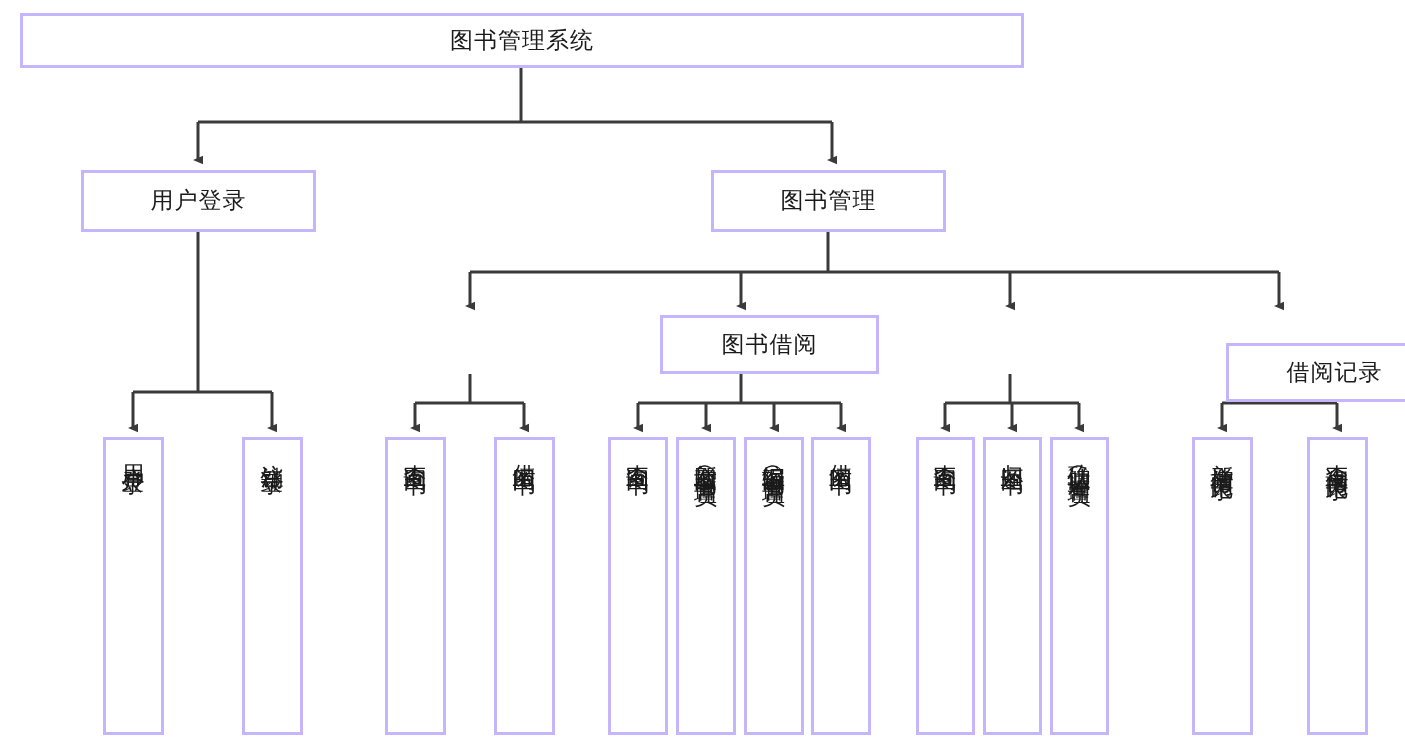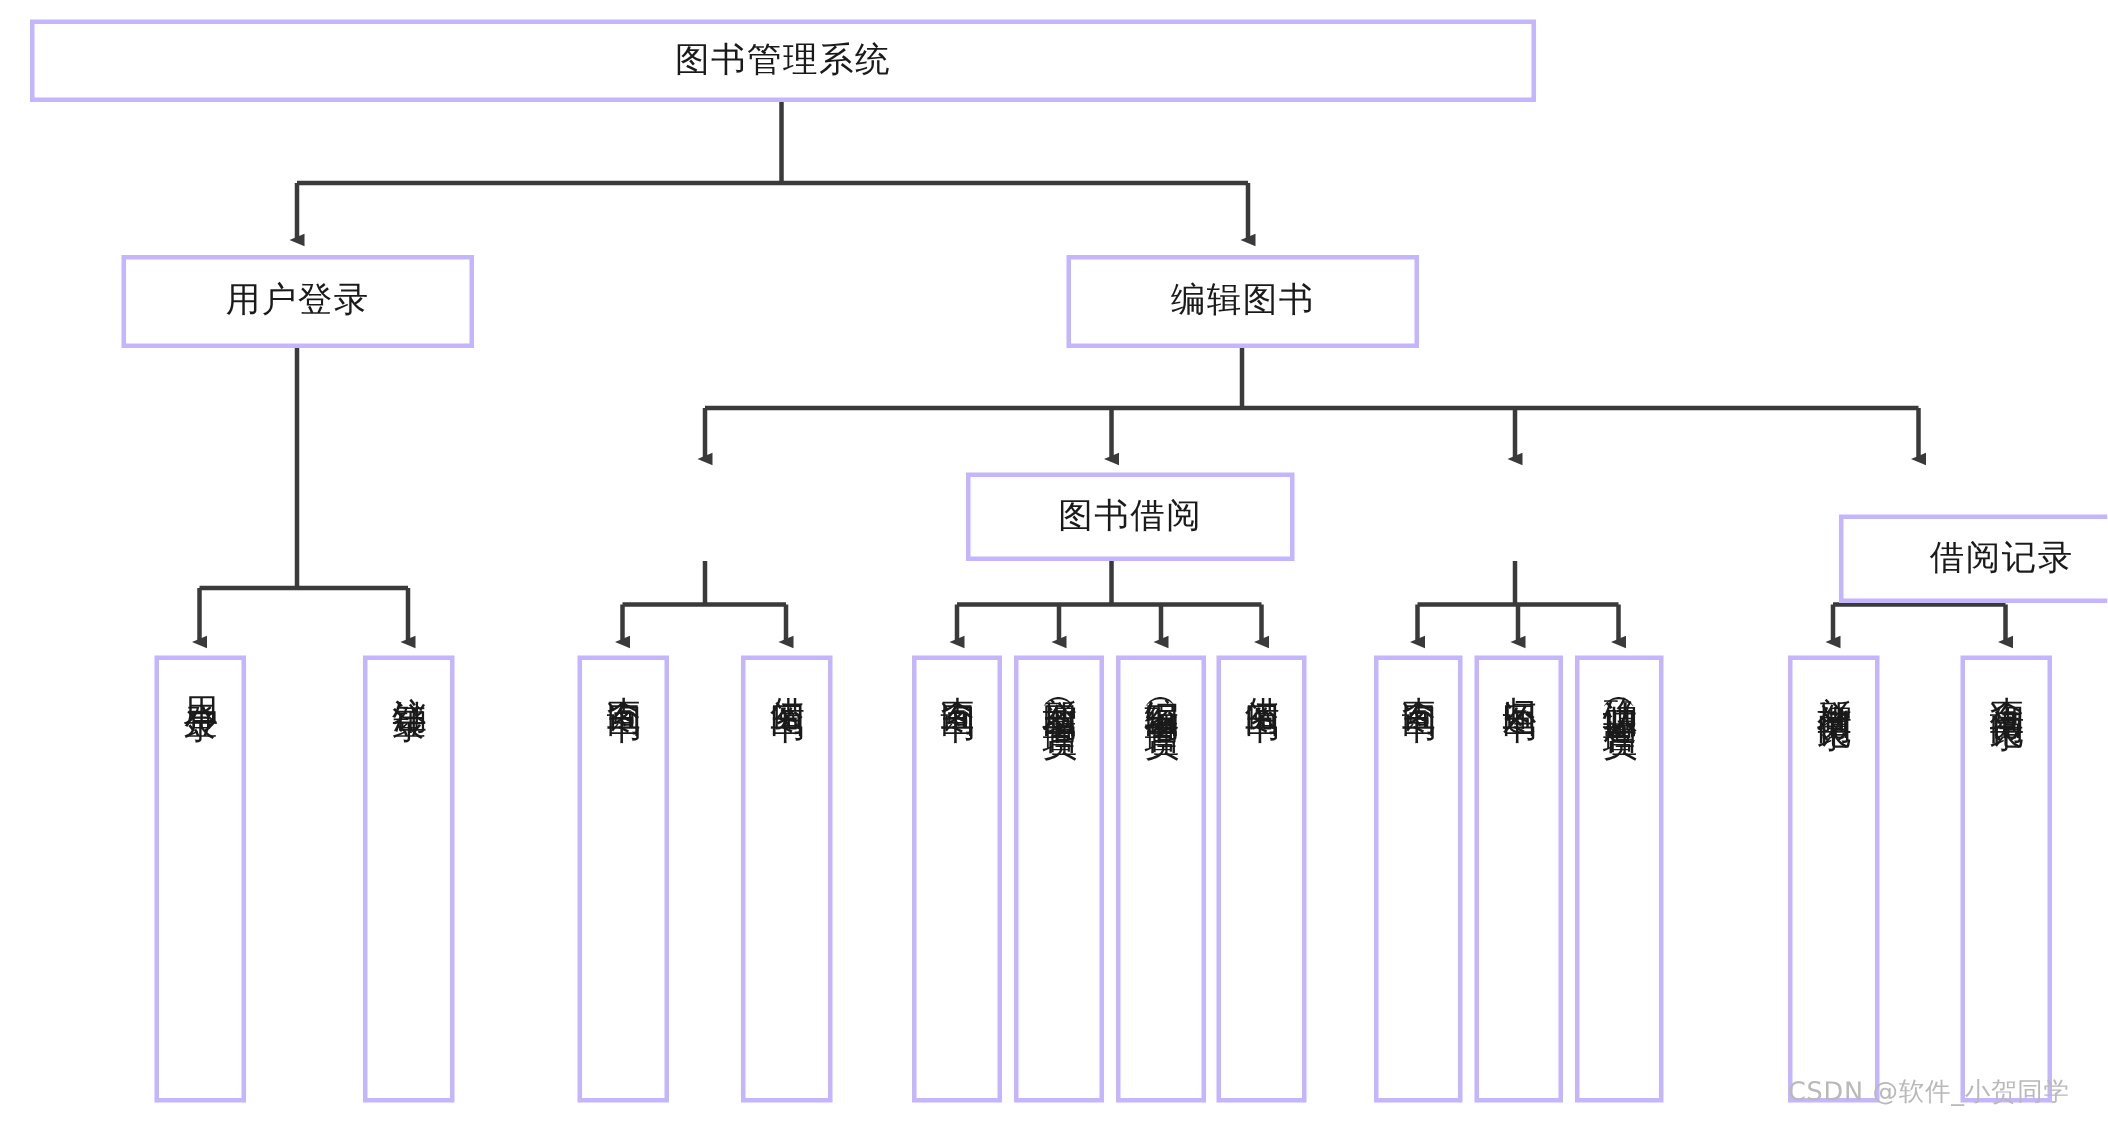--- a/index.html
+++ b/index.html
@@ -124,24 +124,24 @@
   </svg>
 
   <div class="node root" style="left:20px; top:13px; width:1004px; height:55px;">
     <span class="label-h">图书管理系统</span>
   </div>
 
   <div class="node" style="left:81px; top:170px; width:235px; height:62px;">
     <span class="label-h">用户登录</span>
   </div>
   <div class="node" style="left:711px; top:170px; width:235px; height:62px;">
-    <span class="label-h">编辑图书</span>
+    <span class="label-h">图书管理</span>
   </div>
 
-  <div class="node" style="left:644px; top:315px; width:219px; height:59px;text-align:center;">
+  <div class="node" style="left:660px; top:315px; width:219px; height:59px;text-align:center;">
     <span class="label-h">图书借阅</span>
   </div>
   <div class="node" style="left:1226px; top:315px; width:217px; height:59px;margin-top:28px;">
     <span class="label-h">借阅记录</span>
   </div>
 
   <div class="node leaf" style="left:103px; top:437px; width:61px; height:298px;">
     <span class="label-v">用户登录</span>
   </div>
   <div class="node leaf" style="left:242px; top:437px; width:61px; height:298px;">
@@ -178,15 +178,14 @@
     <span class="label-v">确认归还（管理员）</span>
   </div>
 
   <div class="node leaf" style="left:1192px; top:437px; width:61px; height:298px;">
     <span class="label-v">新增借阅记录</span>
   </div>
   <div class="node leaf" style="left:1307px; top:437px; width:61px; height:298px;">
     <span class="label-v">查询借阅记录</span>
   </div>
 
-  <div class="watermark" style="left:1192px; top:716px;">CSDN @软件_小贺同学</div>
 
 </div>
 
 </body></html>

